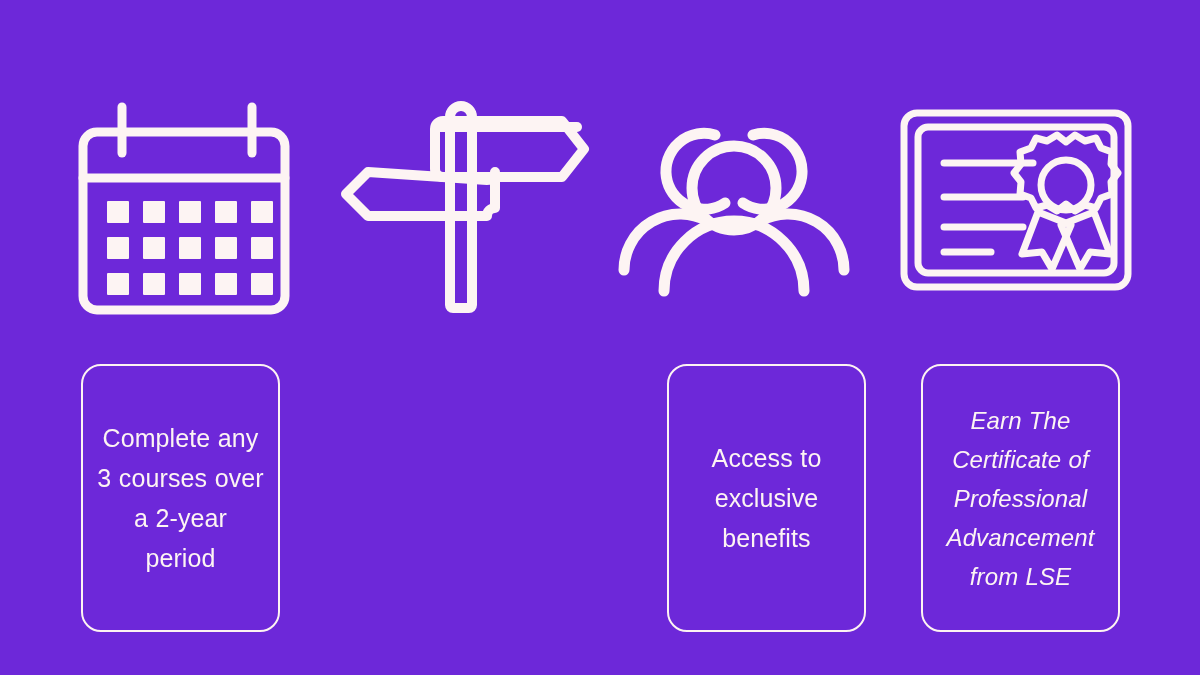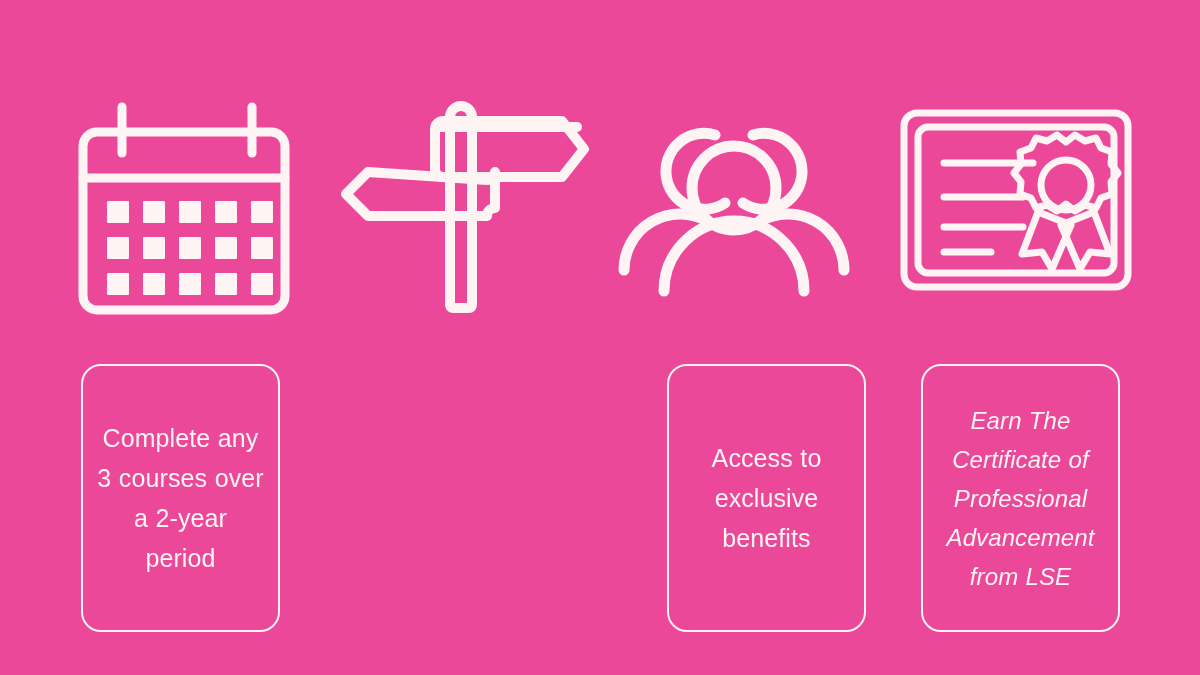--- a/index.html
+++ b/index.html
@@ -11,21 +11,21 @@
     width: 1200px;
     height: 675px;
     overflow: hidden;
     font-family: "Liberation Sans", sans-serif;
     background: #e7352f;
   }
   #infographic {
     position: relative;
     width: 1200px;
     height: 675px;
-    background: #ec4899;
+    background: #6d28d9;
   }
   .icon-row {
     position: absolute;
     left: 0;
     top: 0;
     width: 1200px;
     height: 340px;
   }
   .icon-cell {
     position: absolute;

